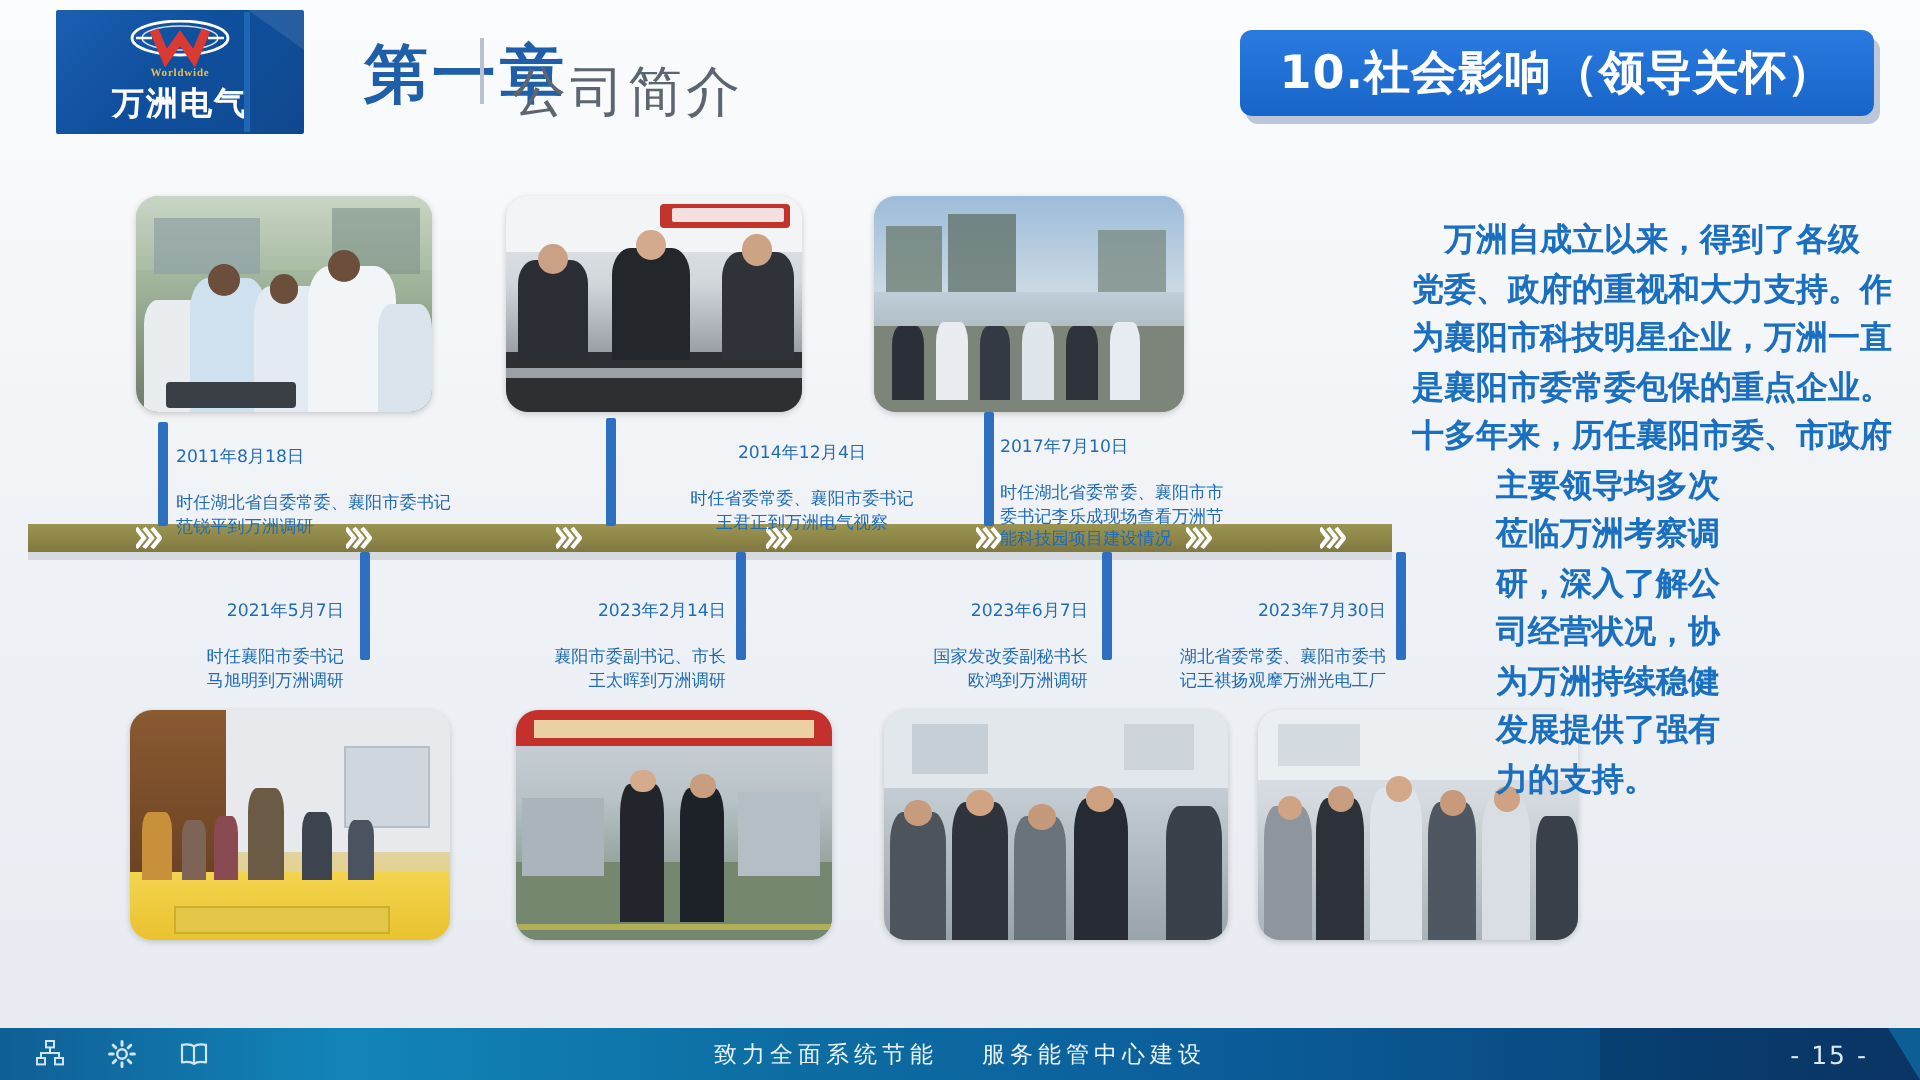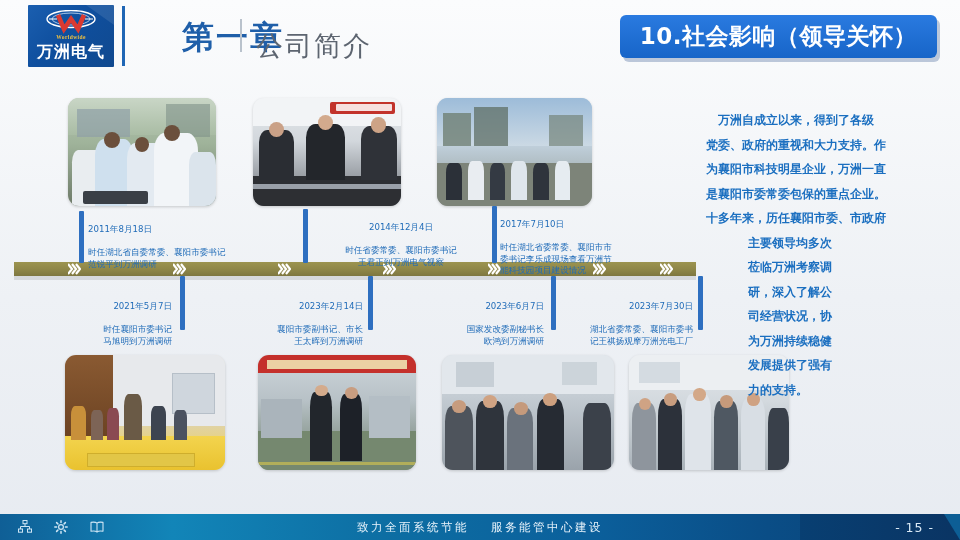--- a/index.html
+++ b/index.html
@@ -6,23 +6,23 @@
   body{
     width:960px;height:540px;overflow:hidden;
     font-family:"Liberation Sans","DejaVu Sans",sans-serif;
     background:#f2f4f7;position:relative;
   }
   #slide{position:absolute;inset:0;background:
      linear-gradient(180deg,#fbfcfd 0%,#eef1f5 55%,#e7ebf1 100%);}
 
   
   .header{position:absolute;left:0;top:0;width:960px;height:76px;}
-  .logo-box{position:absolute;left:28px;top:5px;width:86px;height:62px;
+  .logo-box{position:absolute;left:28px;top:5px;width:96px;height:62px;
      background:linear-gradient(135deg,#1b5fb0 0%,#0f4f9e 45%,#10498f 100%);
-     border-radius:1px;overflow:hidden;}
+     border-radius:1px;overflow:hidden;padding-left:28px;}
   .logo-box .corner{position:absolute;right:0;top:0;width:0;height:0;
      border-top:20px solid rgba(255,255,255,.10);border-left:28px solid transparent;}
   .logo-mark{position:absolute;left:50%;top:5px;transform:translateX(-50%);
      width:54px;height:24px;}
   .logo-sub{position:absolute;left:0;right:0;top:29px;text-align:center;
      font-size:5.5px;color:#f0c040;letter-spacing:.4px;font-weight:bold;
      font-family:"Liberation Serif",serif;}
   .logo-cn{position:absolute;left:0;right:0;top:37px;text-align:center;
      font-size:16px;color:#ffffff;font-weight:bold;letter-spacing:1px;
      font-family:"DejaVu Sans",sans-serif;}
@@ -56,21 +56,21 @@
      background:rgba(0,0,0,.10);}
   .chev{position:absolute;top:263px;width:13px;height:12px;}
   .tick{position:absolute;width:5px;background:#2e6fc0;border-radius:1px;}
 
   
   .cap{position:absolute;color:#1f6bb8;font-size:8.6px;line-height:11.4px;
      font-family:"DejaVu Sans",sans-serif;white-space:pre-line;}
   .cap.r{text-align:right;}
 
   
-  .para{position:absolute;color:#1b6fc0;font-size:12px;line-height:24.5px;
+  .para{position:absolute;color:#1b6fc0;font-size:16px;line-height:24.5px;
      font-family:"DejaVu Sans",sans-serif;font-weight:bold;}
   .para .l{display:block;white-space:pre;}
   .para .l.narrow{padding-left:42px;}
 
   
   .footer{position:absolute;left:0;bottom:0;width:960px;height:26px;
      background:linear-gradient(90deg,#0f5f96 0%,#1285b8 18%,#0d6ea3 40%,
        #0b5f9b 62%,#0a4d86 80%,#083f72 100%);}
   .footer .dark{position:absolute;right:0;top:0;width:160px;height:26px;
      background:linear-gradient(90deg,#083f72 0%,#0a3463 100%);}

